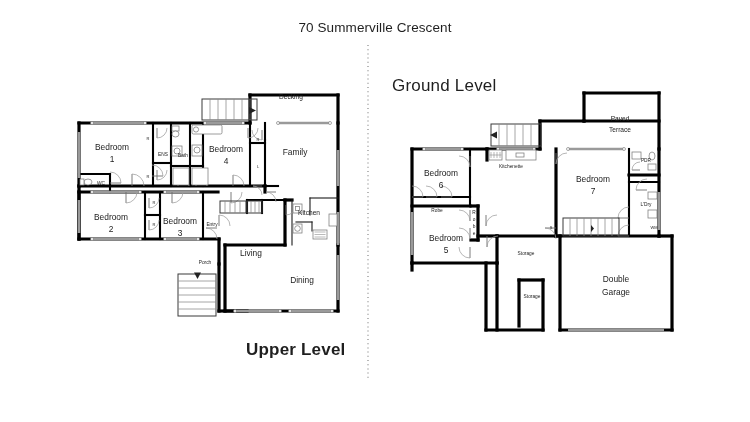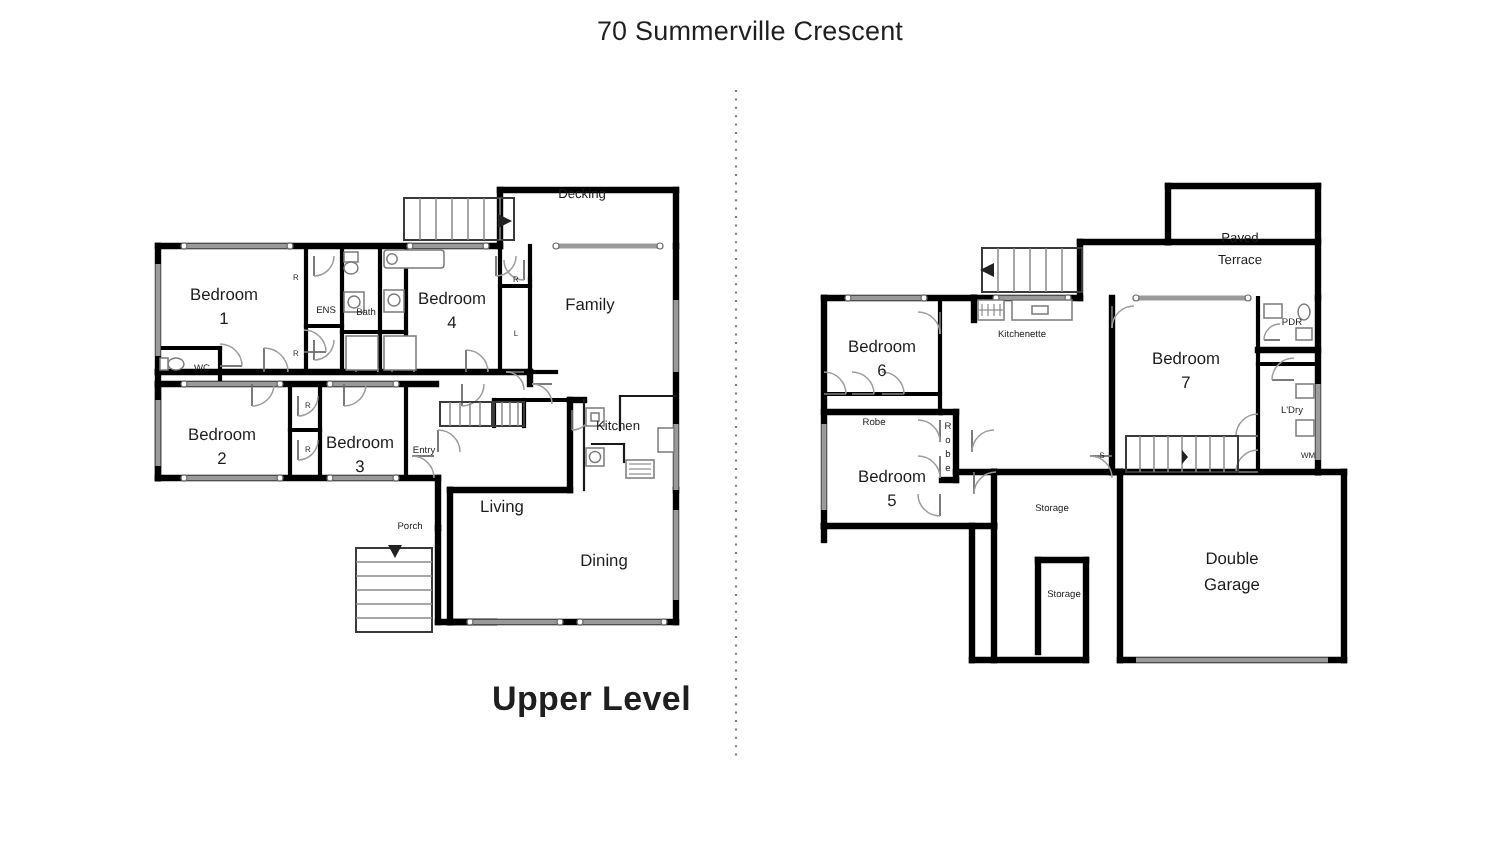--- a/index.html
+++ b/index.html
@@ -17,21 +17,21 @@
   }
   #floorplan-root {
     position: absolute;
     left: 0; top: 0;
     width: 750px;
     height: 422px;
   }
   .page-title {
     position: absolute;
     left: 0;
-    top: 8px;
+    top: 20px;
     width: 750px;
     text-align: center;
     font-size: 13.5px;
     color: #1f1f1f;
     letter-spacing: 0.1px;
   }
   .level-heading {
     position: absolute;
     font-size: 17px;
     color: #1f1f1f;
@@ -65,20 +65,21 @@
   .arrowk     { fill: #222222; }
   .divider    { stroke: #7c7c7c; stroke-width: 1.1; stroke-dasharray: 1 3.2; fill: none; }
 </style>
 </head>
 <body>
 
 <div id="floorplan-root">
 
   <div class="page-title">70 Summerville Crescent</div>
 
+  <div class="level-heading" id="heading-ground">Ground Level</div>
   <div class="level-heading" id="heading-upper">Upper Level</div>
 
   <svg width="750" height="422" viewBox="0 0 750 422">
 
     <line class="divider" x1="368" y1="45" x2="368" y2="380"></line>
 
     <g>
 
       <g>
 

